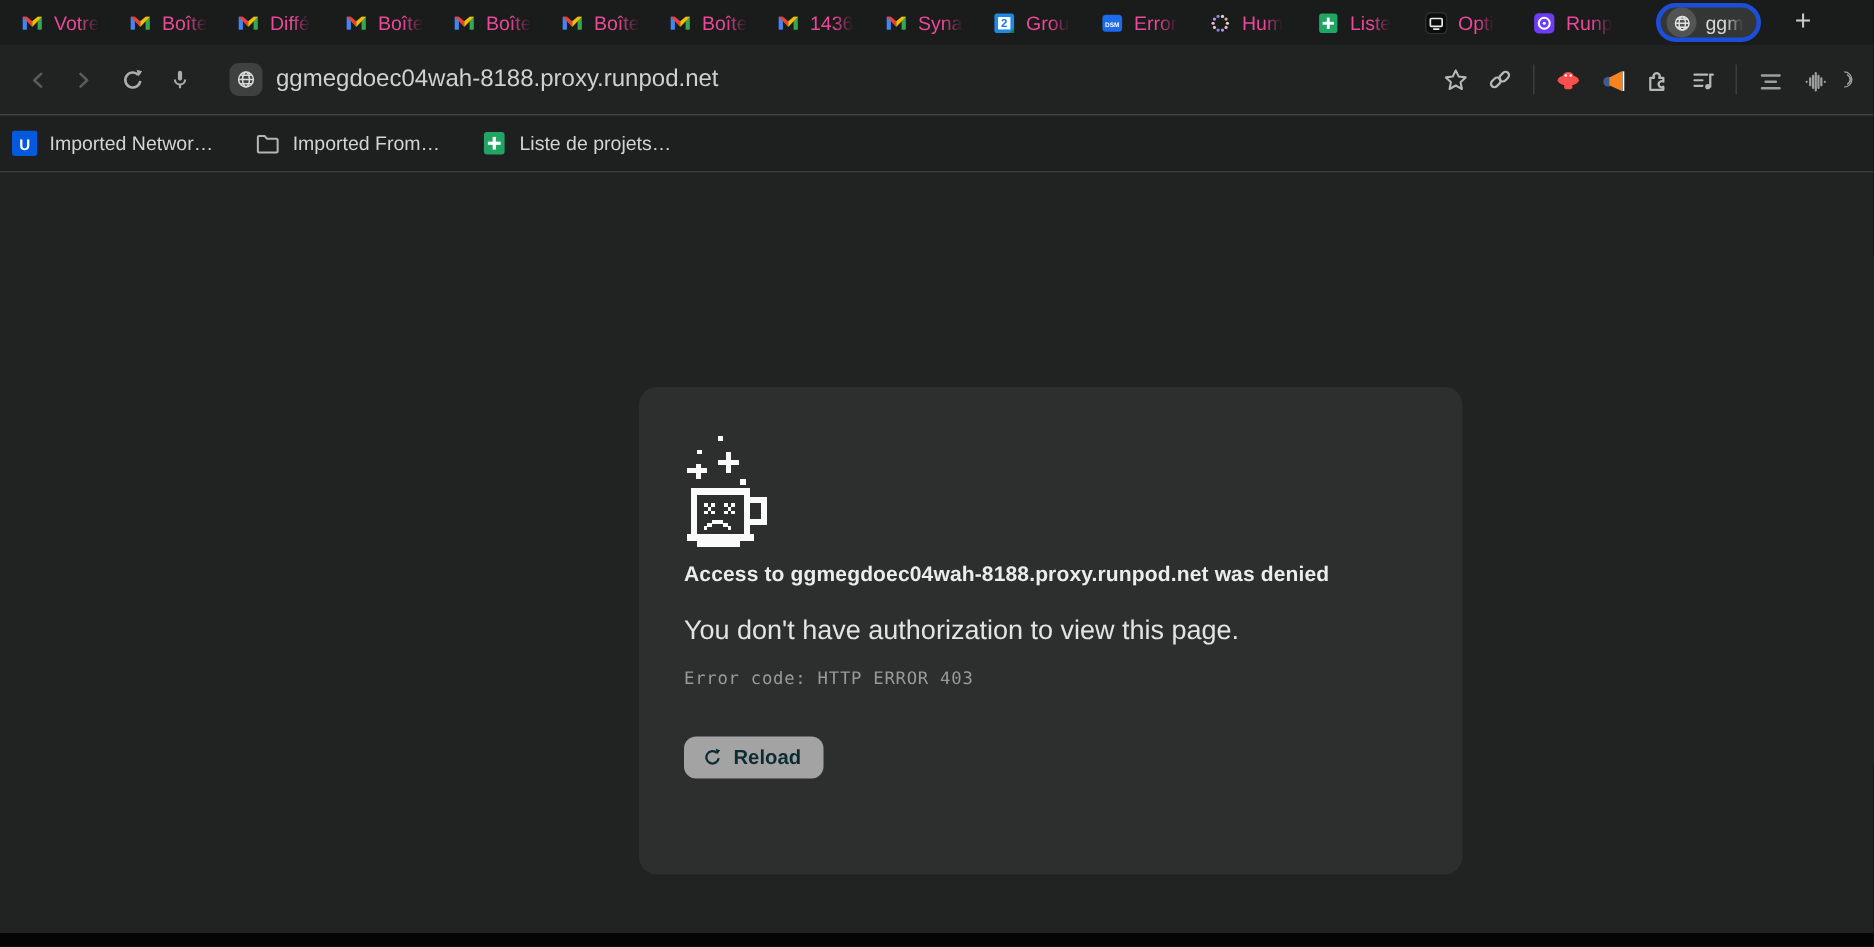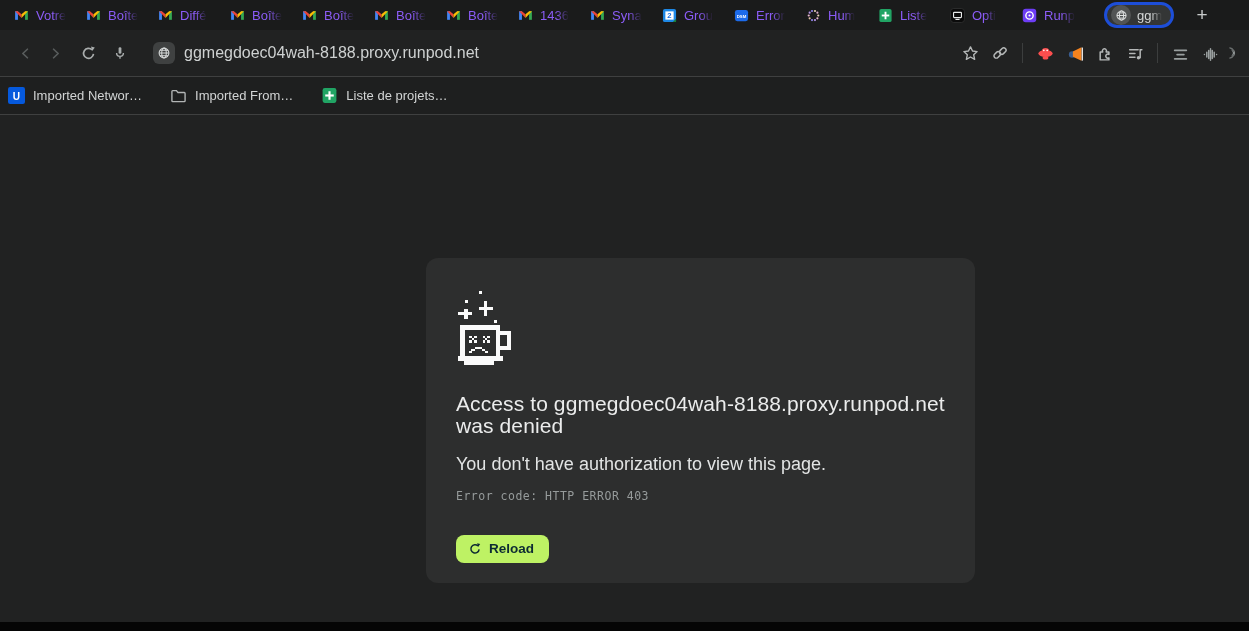--- a/index.html
+++ b/index.html
@@ -3,21 +3,21 @@
 <meta charset="utf-8">
 <style>
   * { box-sizing: border-box; margin: 0; padding: 0; }
   html,body { width:1249px; height:631px; overflow:hidden; background:#000; }
   body { font-family:"Liberation Sans", sans-serif; }
   .window { width:1249px; height:631px; display:flex; flex-direction:column; background:#212222; }
 
   
   .tabstrip { height:30px; background:#1a1b1b; display:flex; align-items:center; padding-left:14px; flex:none; }
   .tab { width:72px; height:30px; display:flex; align-items:center; gap:7px; cursor:default; flex:none; }
-  .tab-label { font-size:13px; color:#8b5cf6; white-space:nowrap; overflow:hidden; max-width:36px;
+  .tab-label { font-size:13px; color:#ec4899; white-space:nowrap; overflow:hidden; max-width:36px;
                -webkit-mask-image:linear-gradient(90deg,#000 55%,transparent 100%);
                mask-image:linear-gradient(90deg,#000 55%,transparent 100%); }
   .fv { width:15px; height:15px; flex:none; }
   .tab-active { width:70px; height:26px; margin-left:10px; background:#343636; border:3px solid #1d4ed8;
                 border-radius:14px; display:flex; align-items:center; gap:6px; padding-left:4px; flex:none; }
   .tab-globe { width:20px; height:20px; border-radius:50%; background:#525454; display:flex; align-items:center; justify-content:center; flex:none; }
   .tab-active .tab-label { color:#d6d8d8; }
   .newtab { width:28px; height:28px; margin-left:14px; color:#c7caca; font-size:19px; display:flex; align-items:center; justify-content:center; }
 
   
@@ -30,24 +30,24 @@
 
   
   .bookmarks { height:39px; background:#1e1f1f; border-top:1px solid #3f4040; border-bottom:1px solid #3f4040;
                display:flex; align-items:center; padding-left:8px; gap:28px; flex:none; }
   .bm { display:flex; align-items:center; gap:8px; }
   .bm-label { font-size:13px; color:#d2d4d4; white-space:nowrap; }
 
   
   .content { flex:1; background:#212222; position:relative; }
   .card { position:absolute; left:426px; top:143px; width:549px; height:325px; background:#2d2e2e; border-radius:12px; padding:32px 30px; }
-  .err-title { font-size:21px; font-weight:normal; color:#ebecec; line-height:22px; margin-top:23px; letter-spacing:.1px; }
+  .err-title { font-size:14px; font-weight:bold; color:#ebecec; line-height:22px; letter-spacing:.1px; }
   .err-msg { font-size:18px; color:#e2e4e4; margin-top:17px; }
   .err-code { font-family:"DejaVu Sans Mono", monospace; font-size:11.5px; color:#969b9b; margin-top:14px; letter-spacing:.5px; }
-  .reload-btn { margin-top:32px; display:inline-flex; align-items:center; gap:7px; background:#bef264; color:#0d2b33;
+  .reload-btn { margin-top:32px; display:inline-flex; align-items:center; gap:7px; background:#a3a3a3; color:#0d2b33;
                 border:none; border-radius:8px; padding:6px 15px 7px 12px; font-size:13.5px; font-weight:bold;
                 font-family:"Liberation Sans", sans-serif; cursor:pointer; }
   .bottom-strip { height:9px; background:#050505; flex:none; }
   svg text { font-family:"Liberation Sans", sans-serif; }
 </style>
 </head>
 <body>
 
 <div class="window">
 

